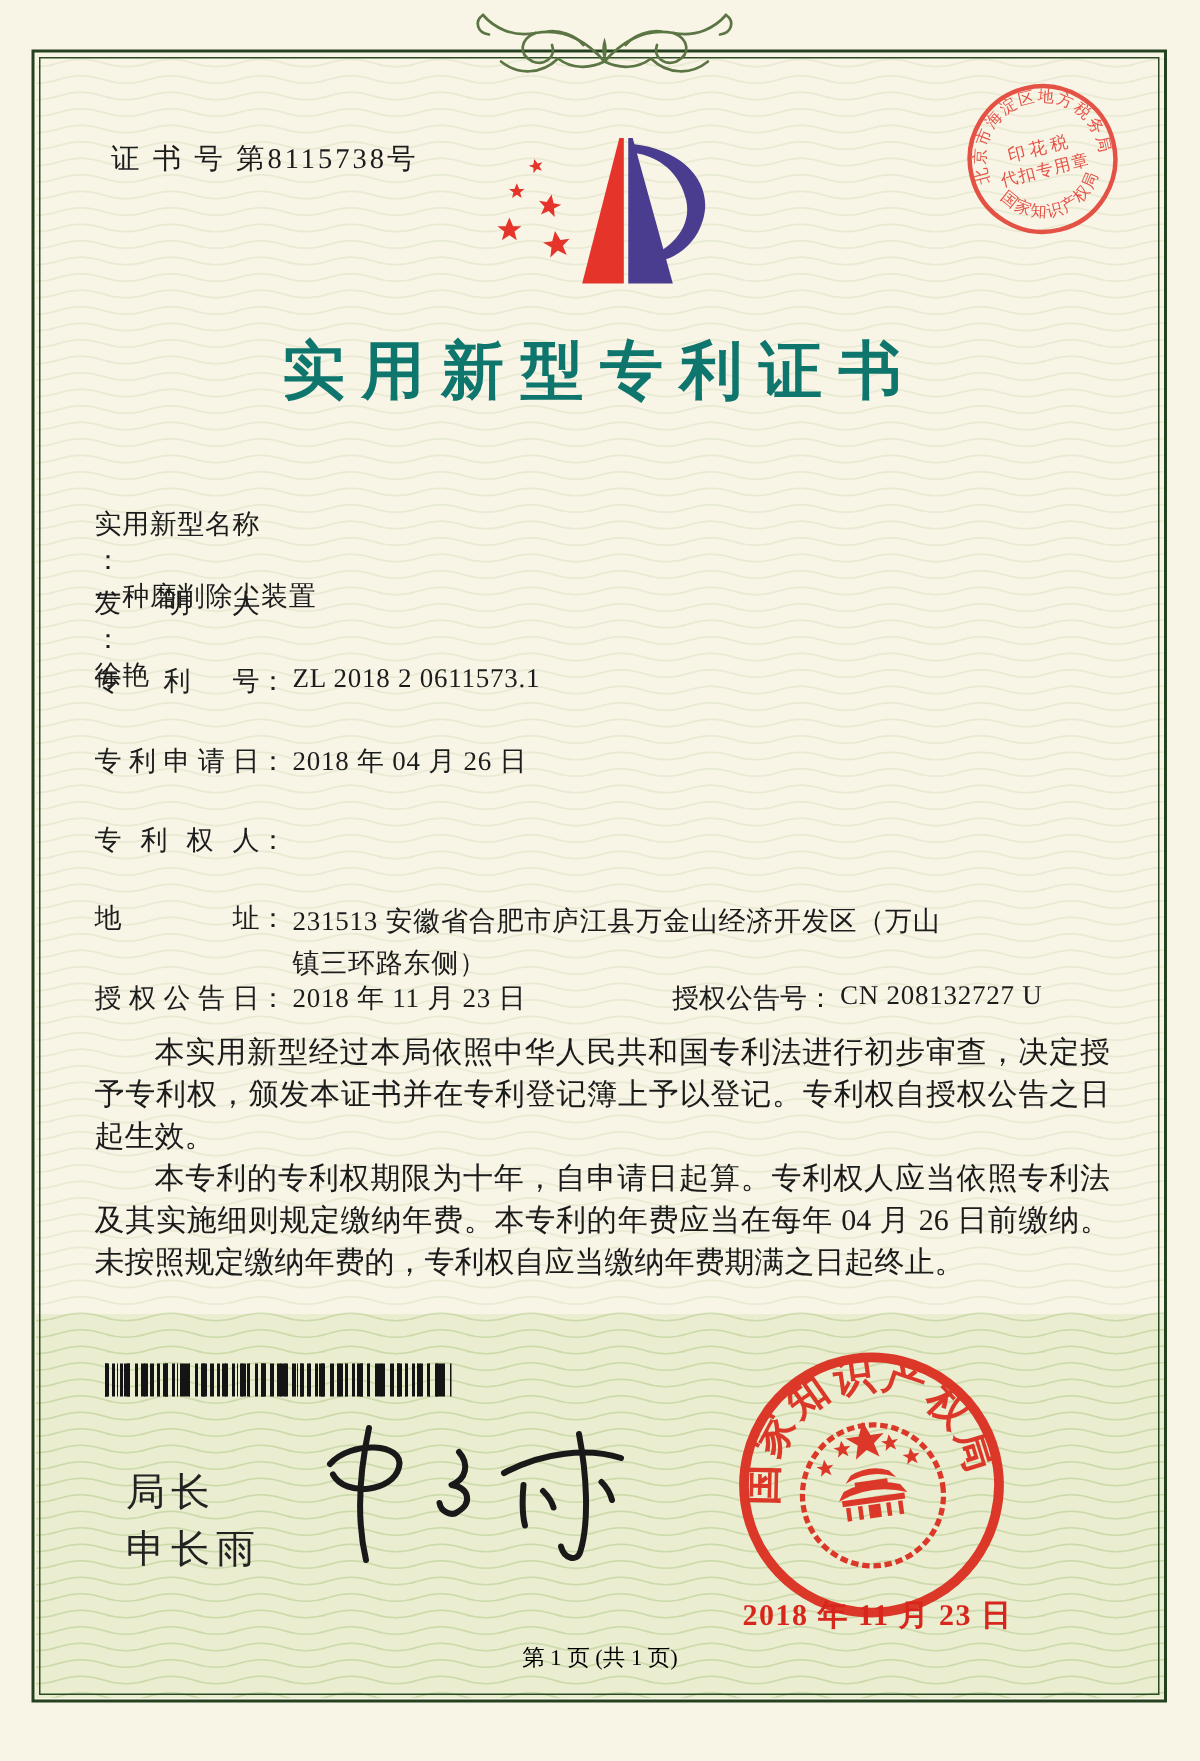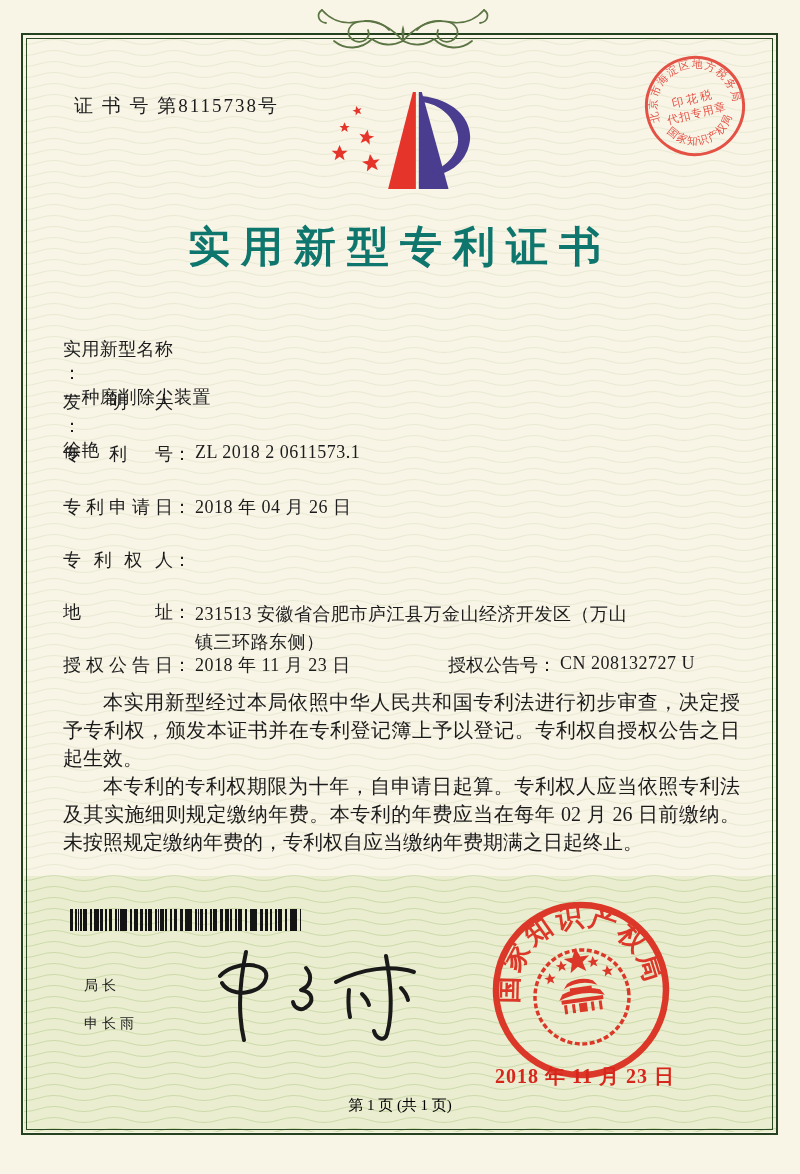--- a/index.html
+++ b/index.html
@@ -37,21 +37,21 @@
     font-size:20px;line-height:28px;text-align:justify;color:#1b1b1b;}
   .body-text p{margin:0;text-indent:2em;}
   
   .barcode{position:absolute;left:70px;top:909px;width:231px;height:22px;z-index:3;
     background:
       repeating-linear-gradient(90deg,#141414 0 2px,rgba(0,0,0,0) 2px 5px),
       repeating-linear-gradient(90deg,#141414 0 1px,rgba(0,0,0,0) 1px 8px),
       repeating-linear-gradient(90deg,#141414 0 3px,rgba(0,0,0,0) 3px 13px);}
   
   .official{position:absolute;left:84px;z-index:3;font-family:"Liberation Sans","DejaVu Sans",sans-serif;
-    font-size:14px;letter-spacing:4px;color:#222;}
+    font-size:26px;letter-spacing:4px;color:#222;}
   .official.t{top:977px;} .official.n{top:1015px;}
   #signature{position:absolute;left:190px;top:938px;width:250px;height:122px;z-index:4;}
   
   #seal{position:absolute;left:488px;top:897px;width:186px;height:186px;z-index:4;opacity:0.93;}
   .seal-date{position:absolute;left:494px;top:1063px;width:182px;text-align:center;z-index:5;
     font-size:20px;color:#d7261c;letter-spacing:1px;font-weight:bold;}
   
   #taxstamp{position:absolute;left:639px;top:50px;width:112px;height:112px;z-index:4;
     transform:rotate(-14deg);opacity:0.88;}
   
@@ -241,21 +241,21 @@
   <span class="fvalue">2018 年 11 月 23 日</span>
 </div>
 <div class="frow r8">
   <span class="flabel">授权公告号</span>
     <span class="fcolon">：</span>
   <span class="fvalue">CN 208132727 U</span>
 </div>
 
 <div class="body-text">
   <p>本实用新型经过本局依照中华人民共和国专利法进行初步审查，决定授予专利权，颁发本证书并在专利登记簿上予以登记。专利权自授权公告之日起生效。</p>
-  <p>本专利的专利权期限为十年，自申请日起算。专利权人应当依照专利法及其实施细则规定缴纳年费。本专利的年费应当在每年 02 月 26 日前缴纳。未按照规定缴纳年费的，专利权自应当缴纳年费期满之日起终止。</p>
+  <p>本专利的专利权期限为十年，自申请日起算。专利权人应当依照专利法及其实施细则规定缴纳年费。本专利的年费应当在每年 04 月 26 日前缴纳。未按照规定缴纳年费的，专利权自应当缴纳年费期满之日起终止。</p>
 </div>
 
 <div class="barcode"></div>
 
 <div class="official t">局长</div>
 <div class="official n">申长雨</div>
 
 <svg id="signature" viewBox="0 0 250 122">
   <g stroke="#191919" stroke-width="4" fill="none" stroke-linecap="round" stroke-linejoin="round">
     <path d="M56,14 C50,42 47,72 54,102"></path>

